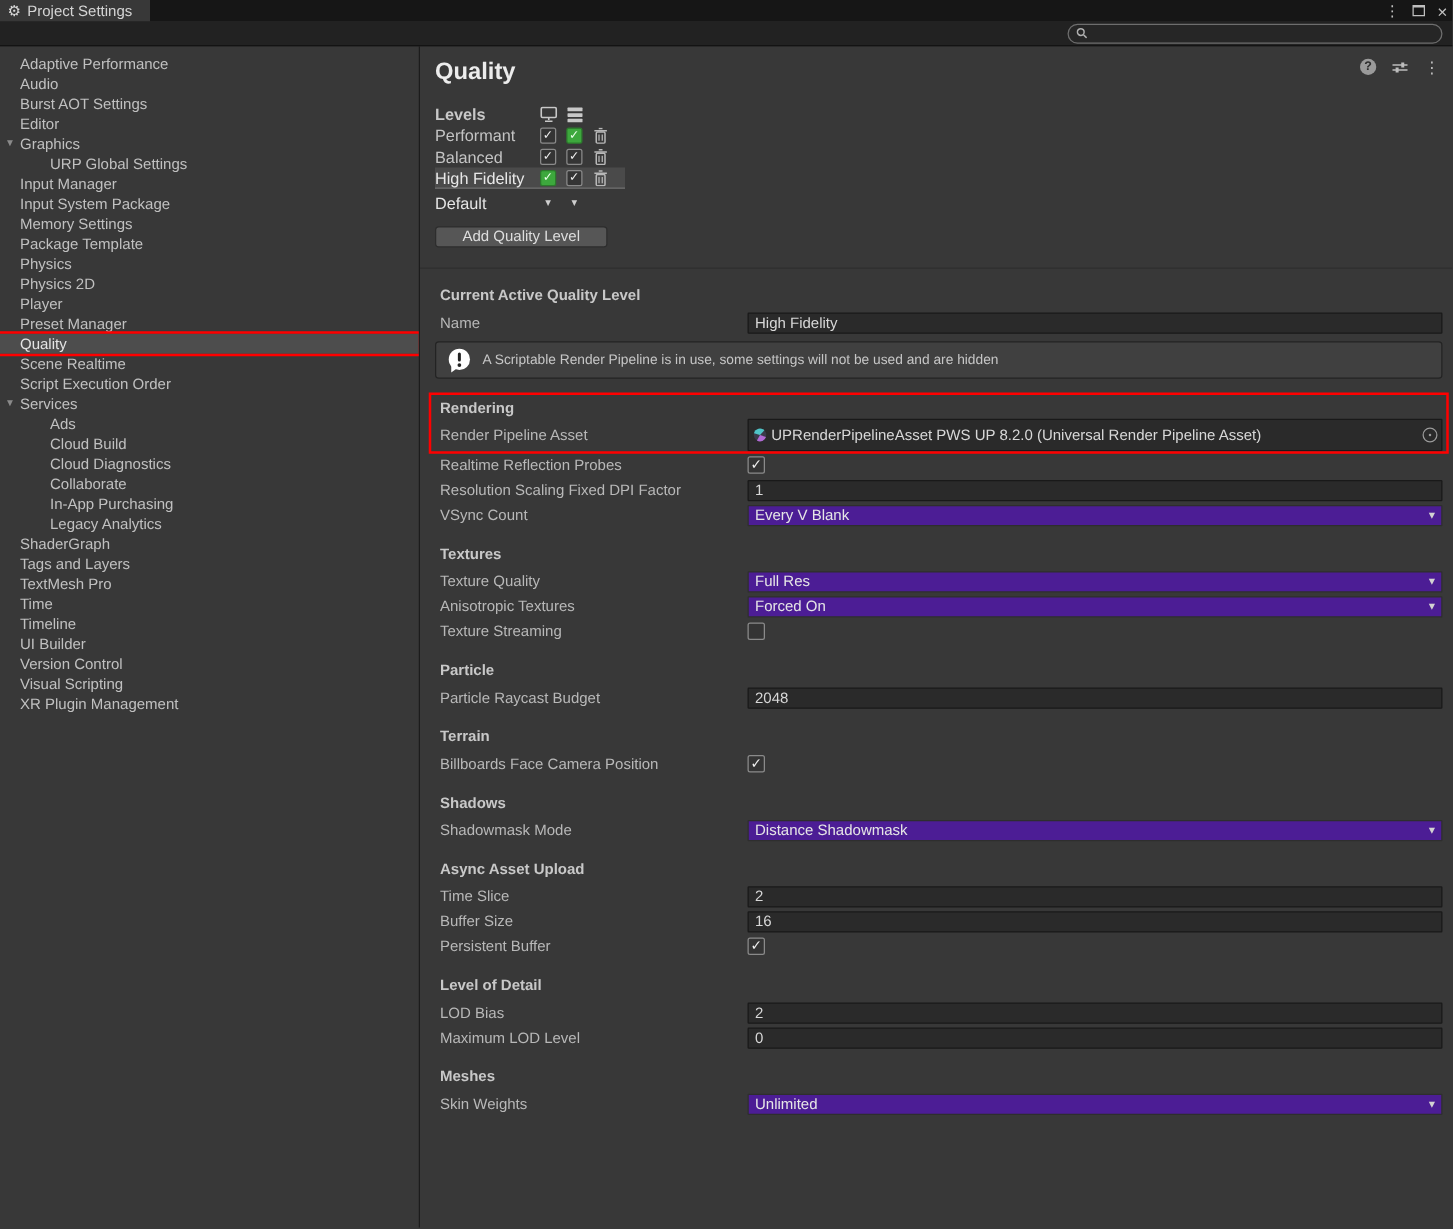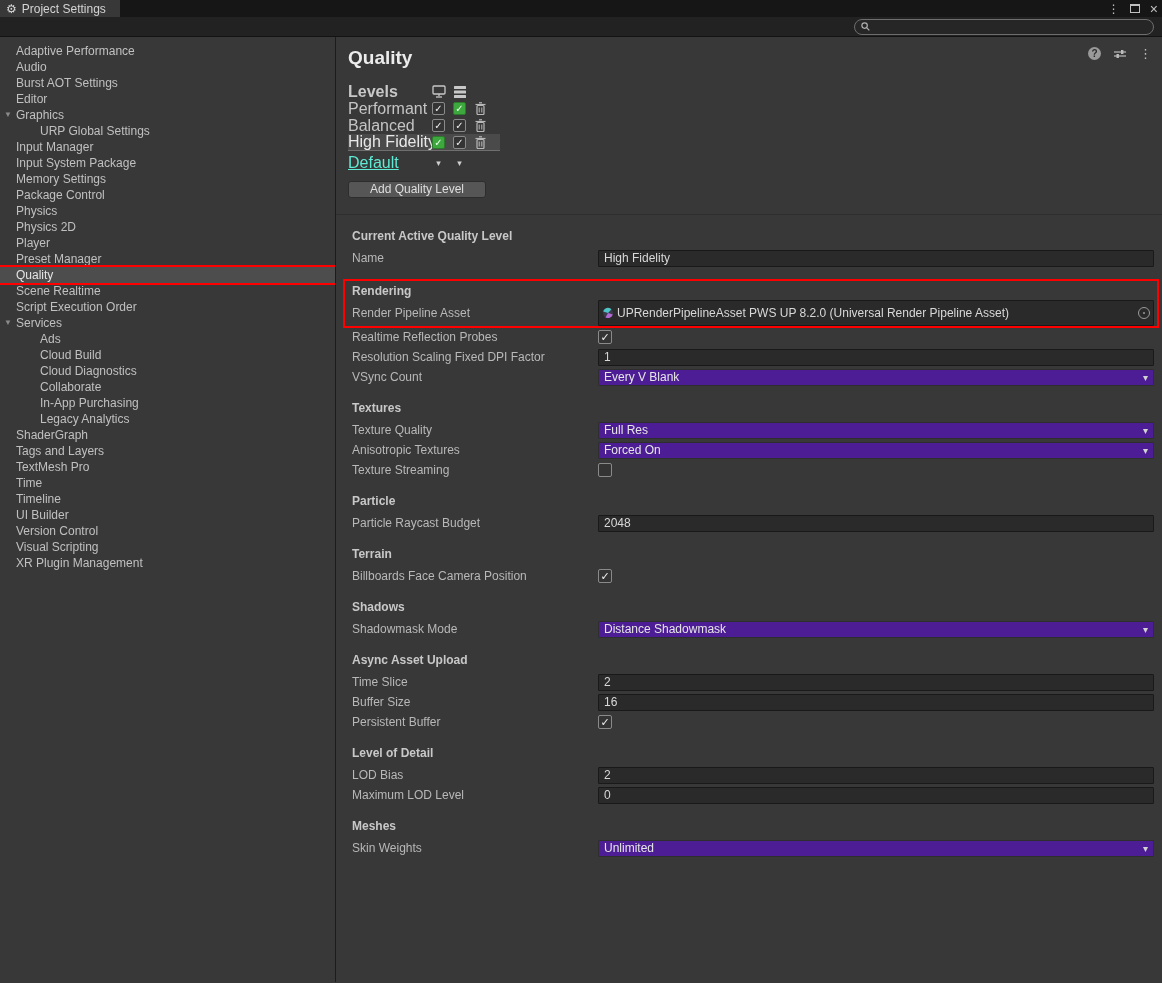--- a/index.html
+++ b/index.html
@@ -35,30 +35,30 @@
 
   
   .panel-title { font-size:19px; font-weight:bold; color:#ececec; margin:4px 0 14px 0; }
   .panel-icons { position:absolute; right:10px; top:10px; display:flex; align-items:center; gap:12px; }
   .help-circle { width:13px; height:13px; border-radius:50%; background:#9a9a9a; color:#2c2c2c; font-size:10px; font-weight:bold; text-align:center; line-height:13px; }
   .panel-kebab { color:#bdbdbd; font-size:13px; line-height:1; }
 
   
   .levels { margin-bottom:10px; }
   .lvl-row { display:flex; align-items:center; height:17px; width:152px; }
-  .lvl-name { width:80px; font-size:16px; color:#c4c4c4; white-space:nowrap; }
+  .lvl-name { width:80px; font-size:13px; color:#c4c4c4; white-space:nowrap; }
   .lvl-head-name { font-weight:bold; color:#c8c8c8; }
   .lvl-cell { width:21px; display:flex; justify-content:center; align-items:center; }
   .lvl-row.selected { background:#4a4a4a; border-bottom:1px solid #6f6f6f; }
   .lvl-row.selected .lvl-name { color:#e8e8e8; }
   .cb { width:13px; height:13px; background:#343434; border:1px solid #8a8a8a; border-radius:2px; color:#efefef; font-size:10px; line-height:11px; text-align:center; cursor:default; }
   .cb.green { background:#3da83d; border-color:#2c7a2c; color:#eaffea; }
   .cb.big { width:14px; height:14px; line-height:12px; font-size:11px; }
   .caret { color:#cfcfcf; font-size:9px; }
-  .default-label { color:#5eead4;text-decoration:underline; }
+  .default-label { color:#e5e5e5; }
   .add-btn { margin:10px 0 0 0; width:138px; height:17px; background:#565656; border:1px solid #2d2d2d; border-radius:3px; color:#dedede; font-size:12px; text-align:center; line-height:15px; cursor:default; }
   .hdiv { border-top:1px solid #2e2e2e; margin:16px -8px 0 -12px; }
 
   
   .section-h { font-weight:bold; color:#c8c8c8; margin:14px 0 5px 4px; }
   .frow { display:flex; align-items:center; height:20px; }
   .flabel { width:250px; padding-left:4px; color:#b8b8b8; white-space:nowrap; flex:0 0 250px; }
   .fwrap { flex:1; display:flex; align-items:center; }
   .tfield { width:100%; height:17px; background:#2a2a2a; border:1px solid #191919; border-radius:1px; color:#d8d8d8; font-size:12px; font-family:inherit; padding:0 5px; outline:none; }
   .dropdown { width:100%; height:17px; background:#4c1d95; border:1px solid #2e2e2e; border-radius:1px; color:#e6e6e6; display:flex; align-items:center; padding:0 5px; cursor:default; }
@@ -107,21 +107,21 @@
   <div class="sidebar">
     <div class="side-item">Adaptive Performance</div>
     <div class="side-item">Audio</div>
     <div class="side-item">Burst AOT Settings</div>
     <div class="side-item">Editor</div>
     <div class="side-item"><span class="fold">▼</span><span>Graphics</span></div>
     <div class="side-item indent">URP Global Settings</div>
     <div class="side-item">Input Manager</div>
     <div class="side-item">Input System Package</div>
     <div class="side-item">Memory Settings</div>
-    <div class="side-item">Package Control</div>
+    <div class="side-item">Package Template</div>
     <div class="side-item">Physics</div>
     <div class="side-item">Physics 2D</div>
     <div class="side-item">Player</div>
     <div class="side-item">Preset Manager</div>
     <div class="side-item selected">Quality</div>
     <div class="side-item">Scene Realtime</div>
     <div class="side-item">Script Execution Order</div>
     <div class="side-item"><span class="fold">▼</span><span>Services</span></div>
     <div class="side-item indent">Ads</div>
     <div class="side-item indent">Cloud Build</div>
@@ -241,20 +241,29 @@
     <div class="hdiv"></div>
 
     <div class="section-h">Current Active Quality Level</div>
     <div class="frow">
       <span class="flabel">Name</span>
       <span class="fwrap">
           <input class="tfield" value="High Fidelity" style="">
         </span>
     </div>
 
+    <div class="note">
+      <svg width="21" height="21" viewBox="0 0 21 21">
+          <circle cx="10.5" cy="9.5" r="8.5" fill="#ffffff"></circle>
+          <polygon points="4,14 4,20 10,15.5" fill="#ffffff"></polygon>
+          <rect x="9.3" y="4" width="2.4" height="7.2" rx="1.2" fill="#222222"></rect>
+          <circle cx="10.5" cy="14" r="1.5" fill="#222222"></circle>
+        </svg>
+      <span class="note-text">A Scriptable Render Pipeline is in use, some settings will not be used and are hidden</span>
+    </div>
 
     <div class="red-anno">
       <div class="section-h">Rendering</div>
       <div class="frow">
         <span class="flabel">Render Pipeline Asset</span>
         <span class="fwrap">
           <span class="objfield">
             <svg width="12" height="12" viewBox="0 0 12 12">
                 <circle cx="6" cy="6" r="5" fill="#3a3a4a"></circle>
                 <path d="M1.2 4.5 A5 5 0 0 1 9.5 2.2 L6 6 Z" fill="#4fc3c7"></path>

